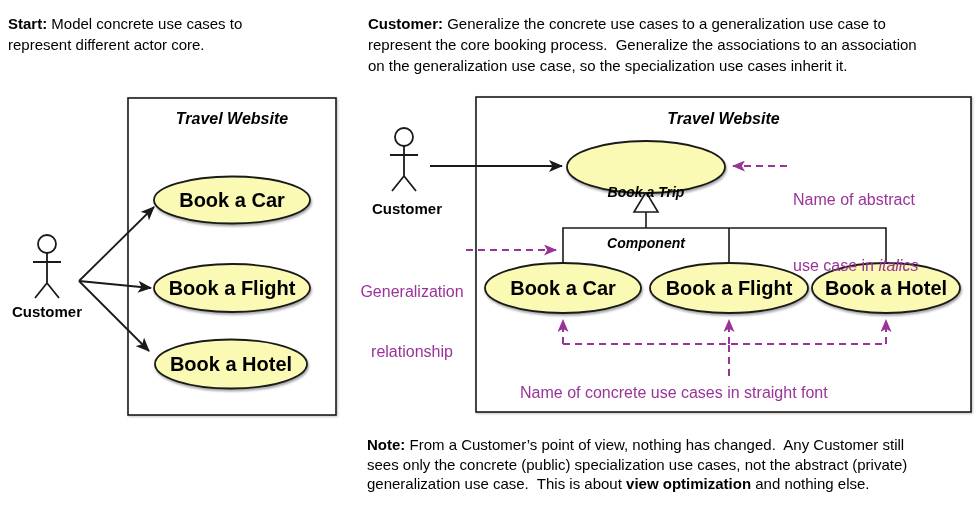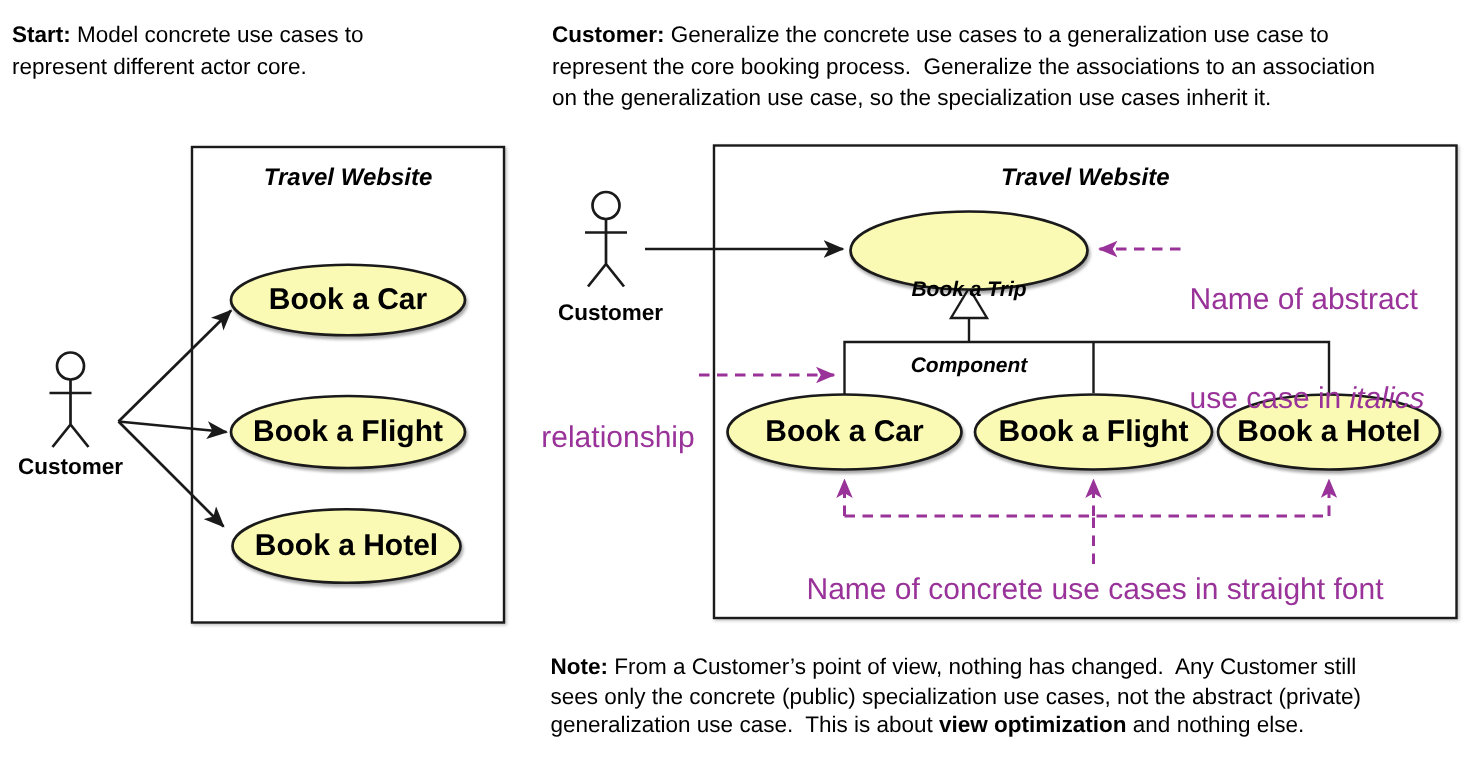--- a/index.html
+++ b/index.html
@@ -20,21 +20,21 @@
   .tri{fill:#fff;stroke:var(--ink);stroke-width:1.6;}
   .pd{stroke:var(--purple);stroke-width:2;fill:none;stroke-dasharray:7 5;}
 
   .txt{position:absolute;white-space:pre-wrap;}
   .para{font-size:15px;line-height:21px;}
   .note-para{font-size:15px;line-height:19.5px;}
   .sys-title{font-size:16px;font-weight:bold;text-align:center;line-height:20px;font-style:italic;}
   .uc-label{position:absolute;font-size:20px;font-weight:bold;text-align:center;line-height:18px;white-space:pre;}
   .abstract-label{font-size:14px;font-style:italic;line-height:17px;}
   .actor-label{font-size:15px;font-weight:bold;text-align:center;white-space:pre;}
-  .purple-txt{color:var(--purple);font-size:20px;line-height:20px;}
+  .purple-txt{color:var(--purple);font-size:16px;line-height:20px;}
   .ital{font-style:italic;margin-top:28px;}
 </style>
 </head>
 <body>
 
 <div class="canvas">
 
   <svg class="layer" width="978" height="518" viewBox="0 0 978 518">
     <defs>
       <marker id="ab" markerUnits="userSpaceOnUse" markerWidth="14" markerHeight="12" refX="13" refY="6" orient="auto">
@@ -115,22 +115,23 @@
   <div class="uc-label" style="left:485px;top:279px;width:156px;">Book a Car</div>
   <div class="uc-label" style="left:650px;top:279px;width:158px;">Book a Flight</div>
   <div class="uc-label" style="left:812px;top:279px;width:148px;">Book a Hotel</div>
 
   <div class="txt purple-txt" style="left:793px;top:145px;width:160px;line-height:22px;">
     <div>Name of abstract</div>
     <div><span>use case in </span><span class="ital">italics</span></div>
   </div>
 
   <div class="txt purple-txt" style="left:342px;top:242px;width:140px;text-align:center;">
+    <div>Generalization</div>
     <div>relationship</div>
   </div>
 
-  <div class="txt purple-txt" style="left:520px;top:383px;width:420px;text-align:center;">Name of concrete use cases in straight font</div>
+  <div class="txt purple-txt" style="left:520px;top:383px;width:420px;text-align:left;">Name of concrete use cases in straight font</div>
 
   <div class="txt note-para" style="left:367px;top:435px;width:580px;"><b>Note:</b><span> From a Customer’s point of view, nothing has changed.  Any Customer still
 sees only the concrete (public) specialization use cases, not the abstract (private)
 generalization use case.  This is about </span><b>view optimization</b><span> and nothing else.</span></div>
 
 </div>
 
 </body></html>

